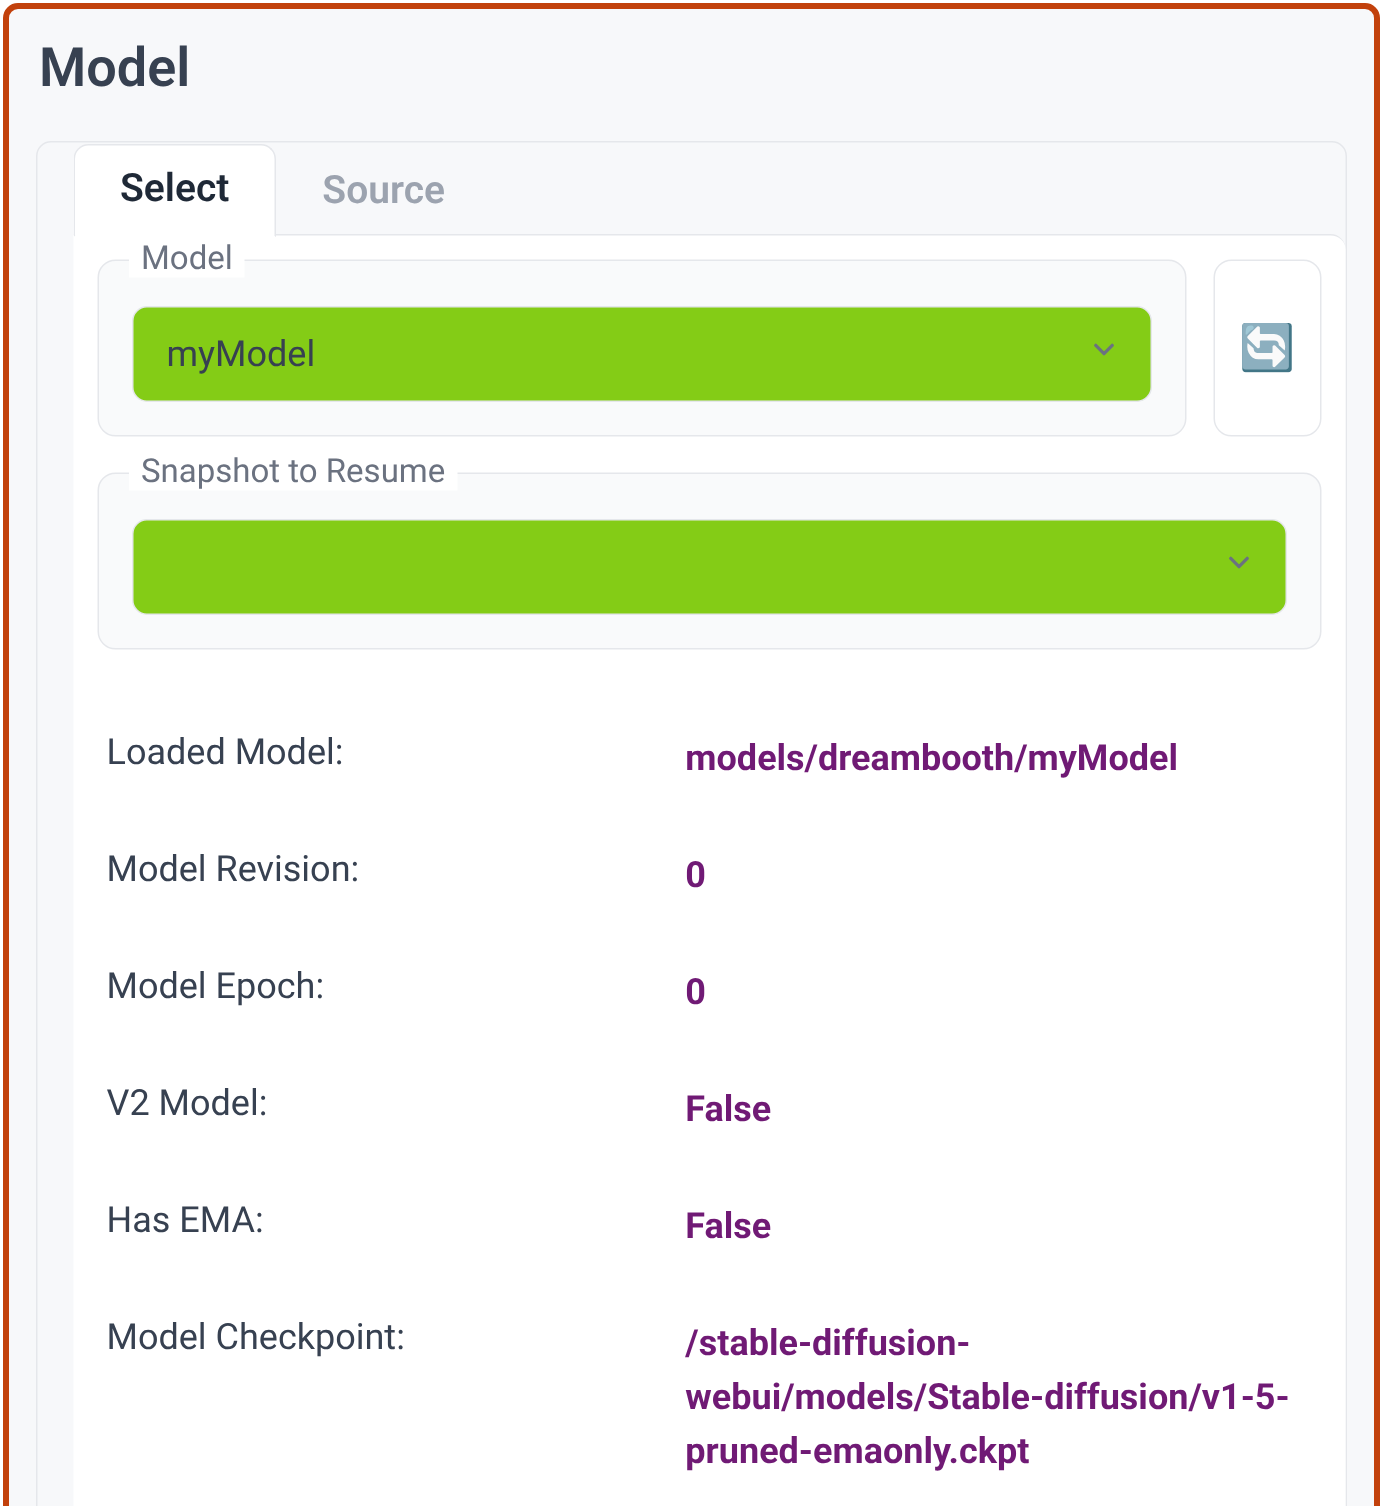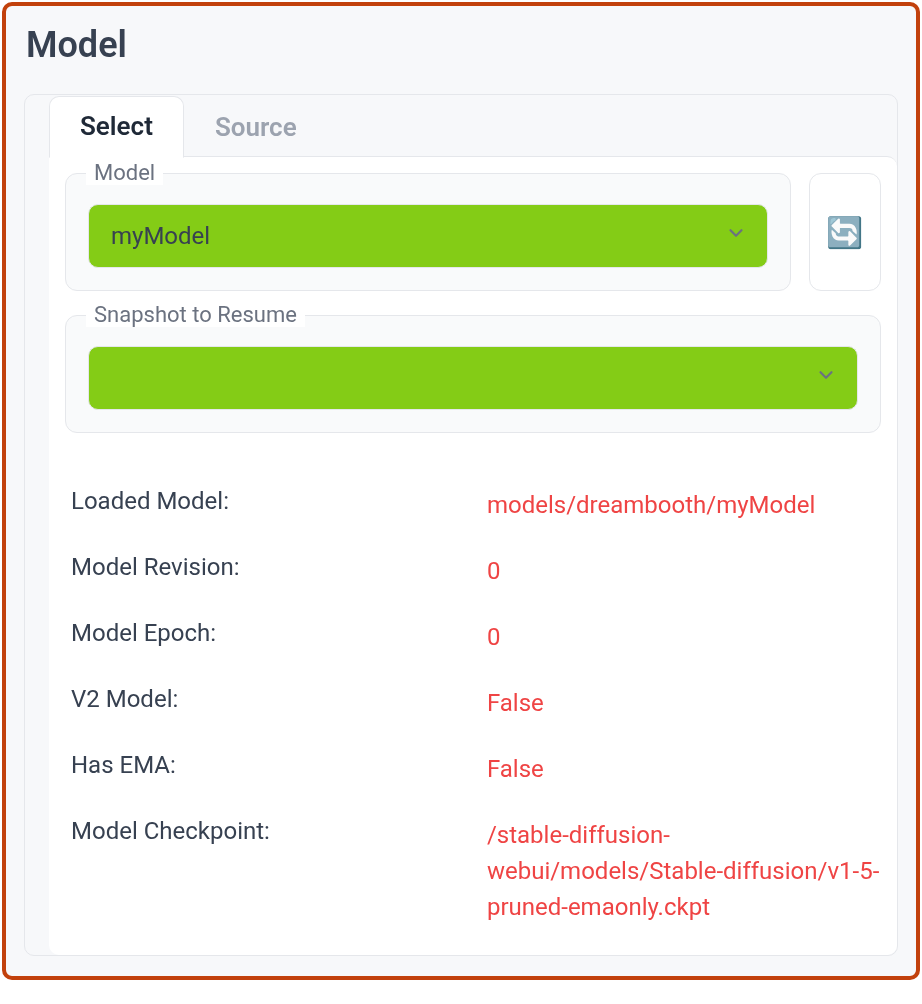--- a/index.html
+++ b/index.html
@@ -126,31 +126,30 @@
       align-items: center;
       justify-content: center;
       cursor: pointer;
       font-size: 30px;
     }
     .info-grid {
       display: grid;
       grid-template-columns: 48% 52%;
       row-gap: 42px;
       padding: 30px 6px 0 6px;
-      gap: 30px;
     }
     .info-label {
       font-size: 24px;
       color: #374151;
       font-weight: 400;
     }
     .info-value {
       font-size: 24px;
-      color: #ef4444;
-      font-weight: 400;
+      color: #701a75;
+      font-weight: 700;
       word-break: break-word;
       line-height: 1.5;
     }
   </style>
 </head>
 <body>
 
 <div class="panel">
   <div class="panel-title">Model</div>
 

